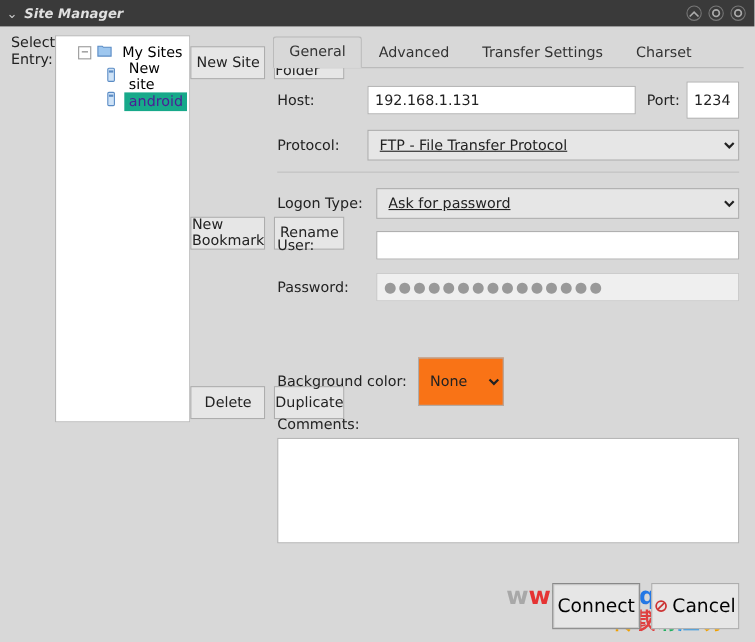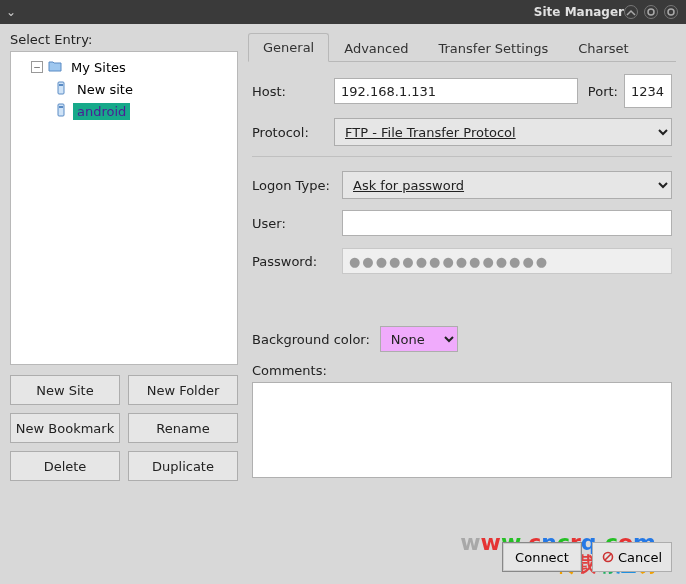--- a/index.html
+++ b/index.html
@@ -2,29 +2,29 @@
 <html><head>
 <meta charset="utf-8">
 <style>
   * { box-sizing: border-box; font-family: "DejaVu Sans", "Segoe UI", Arial, sans-serif; }
   html, body { margin:0; padding:0; }
   body { width:686px; height:584px; background:#d8d8d8; overflow:hidden; }
 
   
   .titlebar { height:24px; background:#3a3a3a; color:#e0e0e0; display:flex; align-items:center; font-size:12px; }
   .titlebar .menu-caret { width:22px; text-align:center; color:#ccc; }
-  .titlebar .title { flex:1; text-align:right; font-weight:600; }
+  .titlebar .title { flex:1; text-align:left; font-weight:600;font-style:italic; }
   .titlebar .winbtns { display:flex; gap:6px; padding-right:8px; }
   .winbtn { width:14px; height:14px; border:1px solid #777; border-radius:50%; background:#3a3a3a; display:flex; align-items:center; justify-content:center; }
   .winbtn svg { width:10px; height:10px; }
 
   .client { padding:8px 10px 10px 10px; height:calc(584px - 24px); position:relative; }
 
   .uppergrid { display:flex; gap:10px; }
-  .leftpane { width:228px; display:flex; flex-direction:column; }
+  .leftpane { width:228px; display:flex; flex-direction:row; }
   .rightpane { flex:1; }
 
   .lbl { font-size:13px; color:#222; }
   .select-entry { margin-bottom:4px; }
 
   .tree { flex:1; background:#fff; border:1px solid #b8b8b8; height:352px; padding:4px 2px; font-size:13px; }
   .tree-row { display:flex; align-items:center; height:22px; gap:4px; padding-left:2px; }
   .tree-row.depth1 { padding-left:18px; }
   .tree-row.depth2 { padding-left:40px; }
   .expander { width:12px; height:12px; border:1px solid #999; background:#fff; font-size:9px; line-height:10px; text-align:center; color:#555; }
@@ -46,26 +46,26 @@
   input[type=text], input[type=password], select, textarea {
     font-size:13px; padding:4px 6px; border:1px solid #b0b0b0; background:#fff; color:#222;
   }
   .host-input { flex:1; height:26px; }
   .port-label { margin:0 6px 0 10px; }
   .port-input { width:48px; height:34px; }
   .full-select { flex:1; height:28px; background:#e6e6e6; border:1px solid #adadad;text-decoration:underline; }
   .user-input { flex:1; height:26px; border:1px solid #2ad6b6; background:#f2fffc; }
   .pwd-input { flex:1; height:26px; letter-spacing:2px; }
   .hr { border:none; border-top:1px solid #c0c0c0; margin:8px 0 14px 0; }
-  .bg-select { width:78px; height:26px; background:#f0abfc; border:1px solid #adadad; margin-left:10px;}
+  .bg-select { width:78px; height:44px; background:#f97316; border:1px solid #adadad; margin-left:10px;}
   .comments { width:100%; height:96px; resize:none; }
 
   
   .dlgbtns { position:absolute; right:14px; bottom:12px; display:flex; gap:10px; }
-  .dlgbtn { width:80px; height:30px; background:#e6e6e6; border:1px solid #adadad; font-size:13px; display:flex; align-items:center; justify-content:center; gap:4px; cursor:pointer;}
+  .dlgbtn { width:80px; height:42px; background:#e6e6e6; border:1px solid #adadad; font-size:17px; display:flex; align-items:center; justify-content:center; gap:4px; cursor:pointer;}
   .dlgbtn.default { border:1px solid #888; box-shadow:0 0 0 1px #ccc inset; }
   .dlgbtn svg { width:12px; height:12px; }
 
   
   .wm { position:absolute; right:30px; bottom:10px; pointer-events:none; font-family:Arial; text-align:right; line-height:1.0; }
   .wm .l1 span { font-size:22px; font-weight:600; }
   .wm .l2 { font-size:20px; font-weight:700; }
   .c-r{color:#e53333}.c-g{color:#24c024}.c-b{color:#2478e5}.c-gr{color:#a8a8a8}
   .wm .l2 .c1{color:#f0a000}.wm .l2 .c2{color:#e04040}.wm .l2 .c3{color:#20b060}.wm .l2 .c4{color:#2090e0}
 </style>

